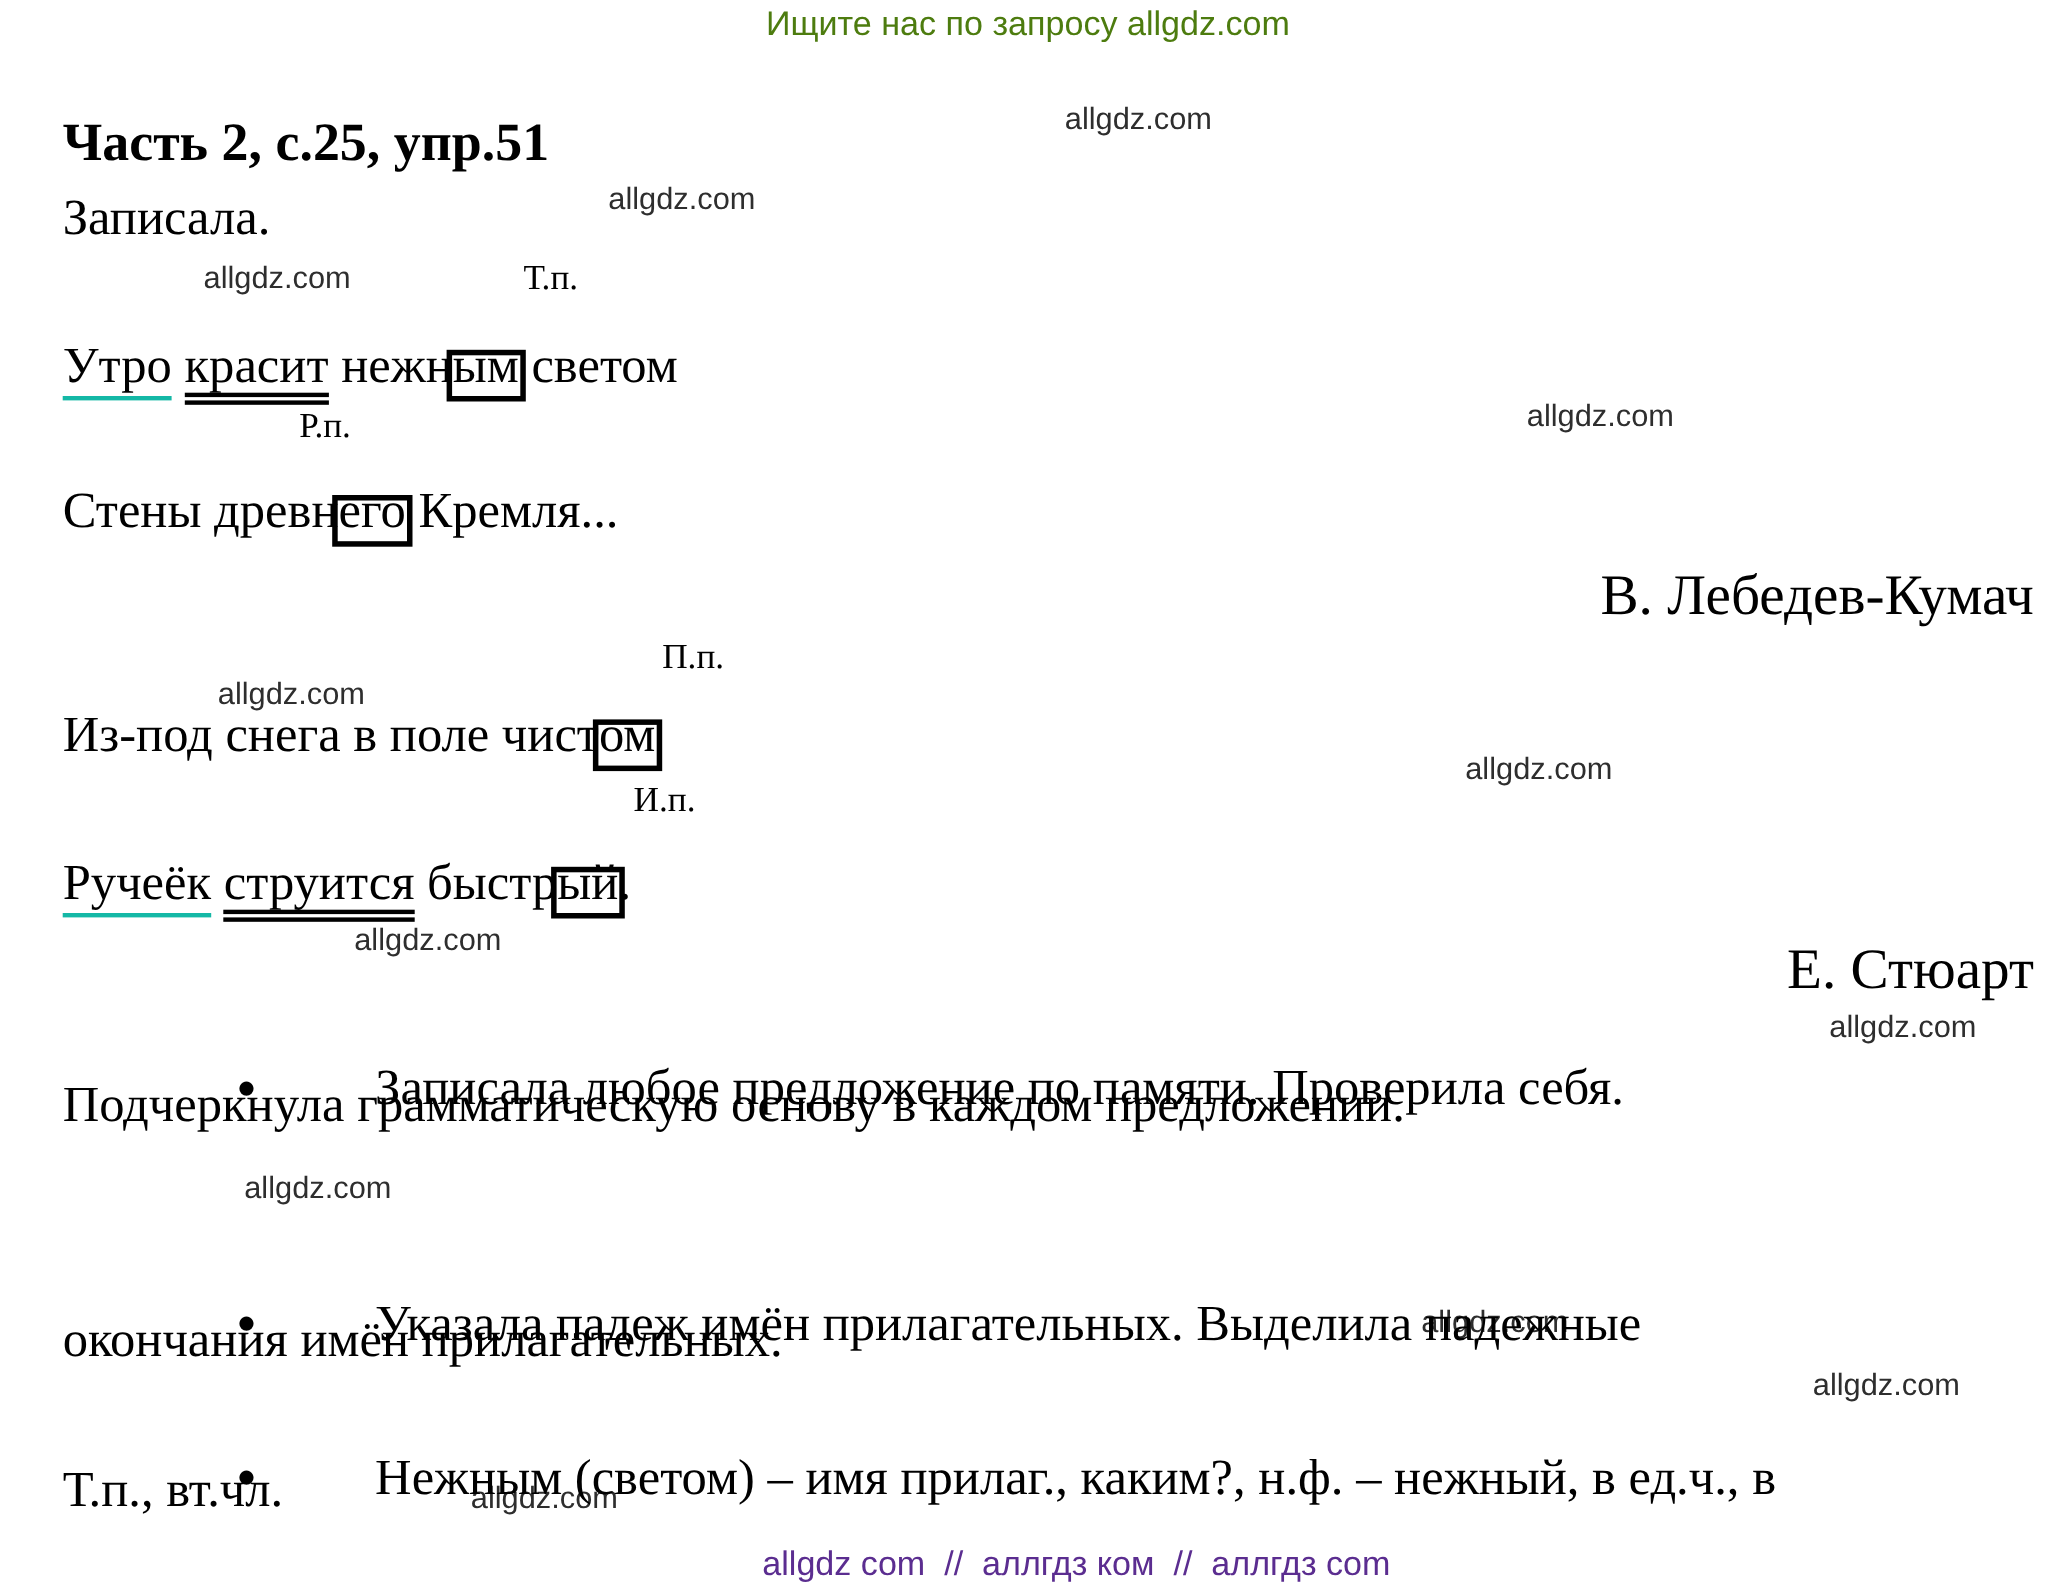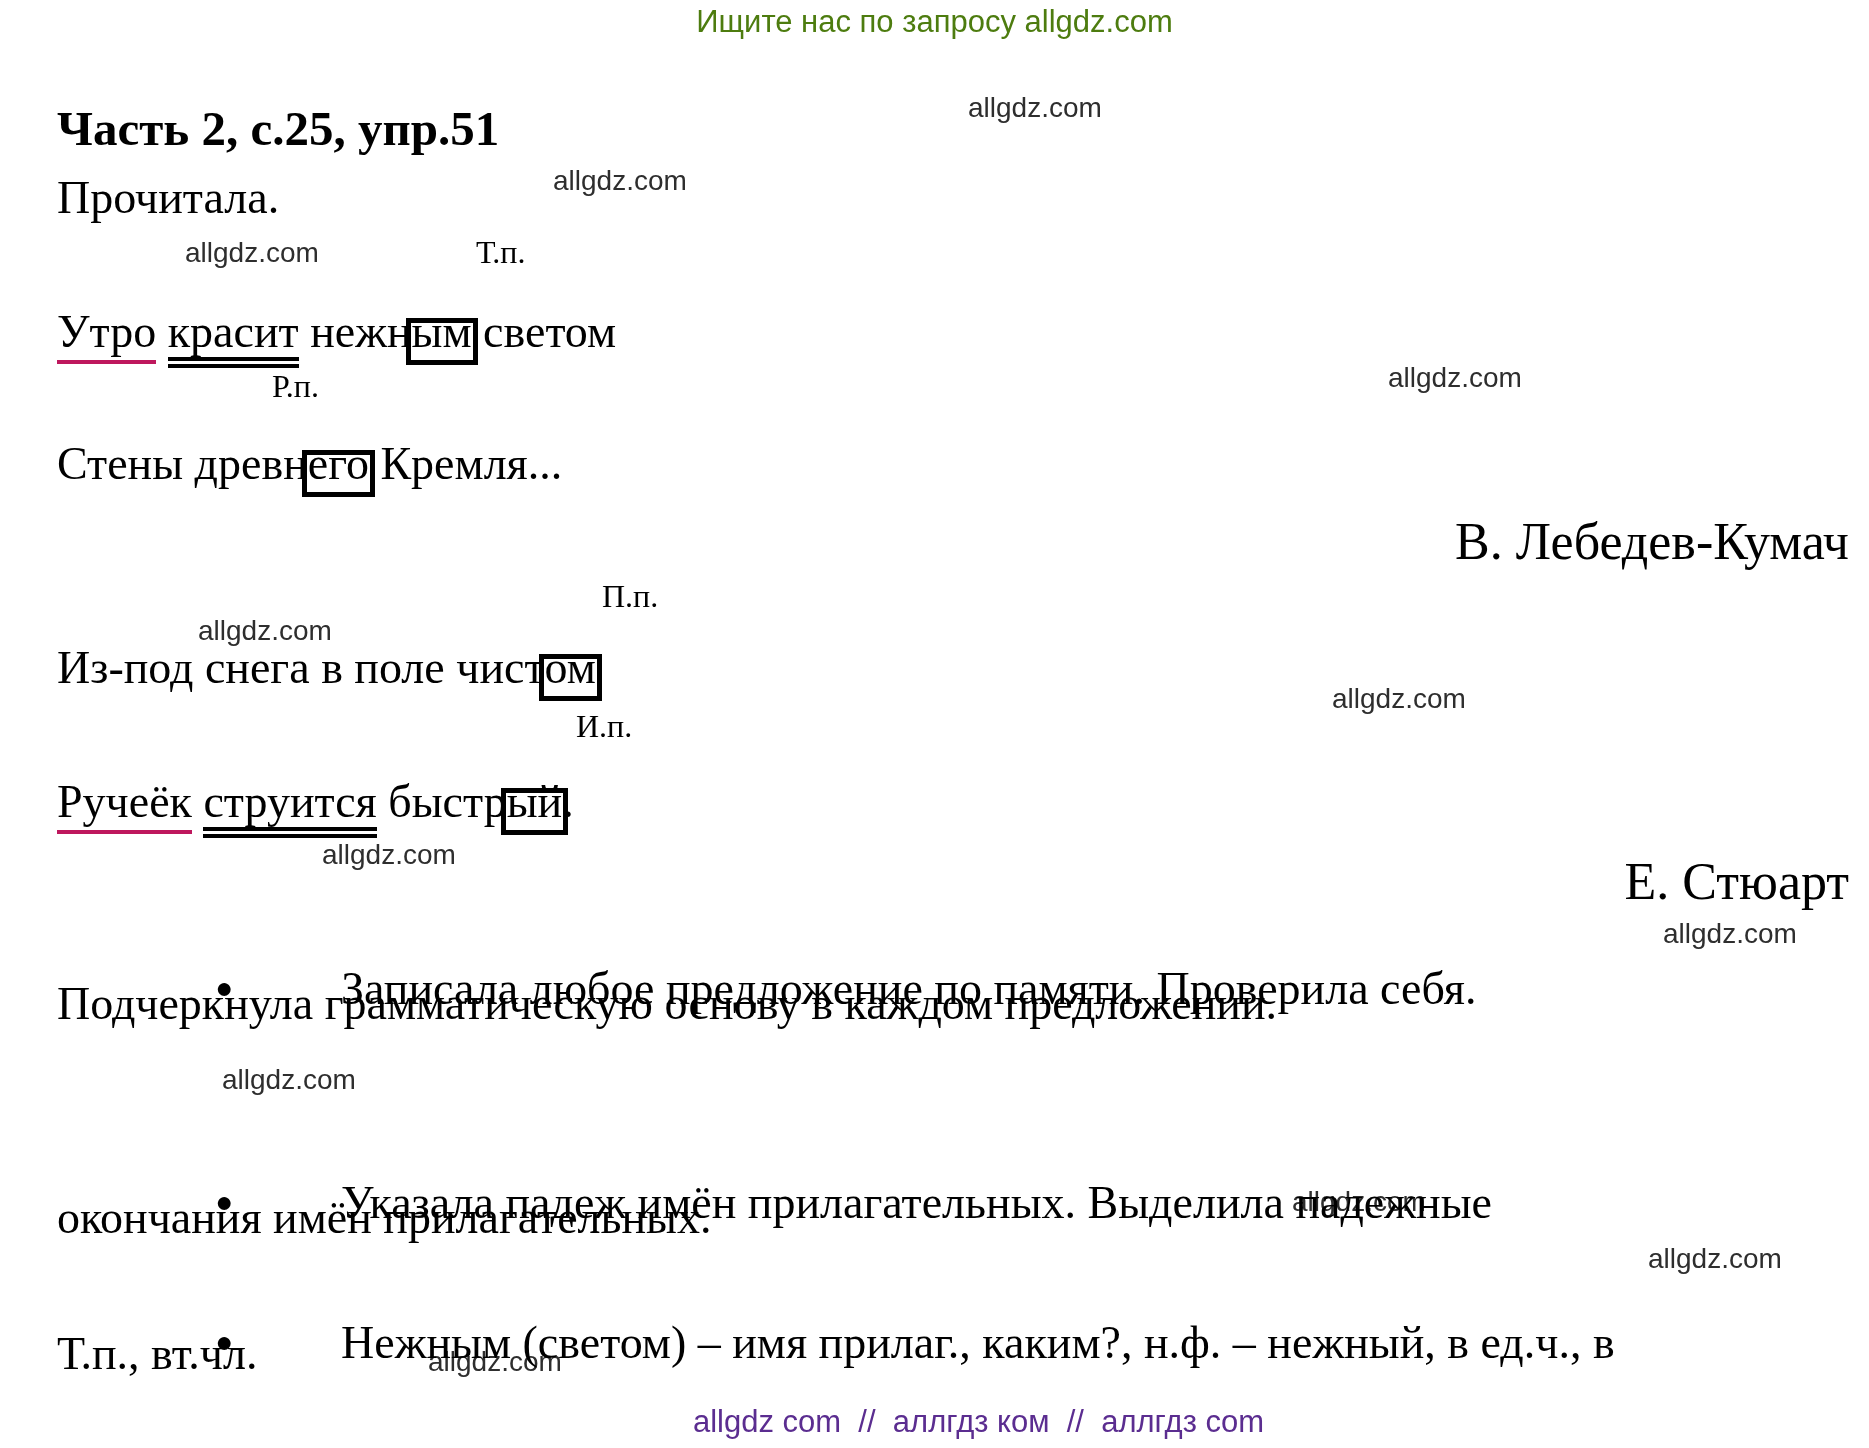--- a/index.html
+++ b/index.html
@@ -38,21 +38,21 @@
     position:absolute;
     font-size:32px;
     font-family:"Liberation Serif", serif;
     white-space:nowrap;
   }
   .author{
     position:absolute;right:20px;
     font-size:52px;line-height:1.15;
     white-space:nowrap;text-align:right;font-family:Liberation Serif, serif;
   }
-  .u1{border-bottom:4px solid #be185d;padding-bottom:3px;}
+  .u1{border-bottom:4px solid #14b8a6;padding-bottom:3px;}
   .u2{border-bottom:11px double #000;padding-bottom:0;}
   .box{position:relative;display:inline-block;}
   .box::after{
     content:"";position:absolute;
     left:-0.13em;right:-0.13em;top:0.27em;bottom:-0.14em;
     border:5px solid #000;pointer-events:none;
   }
   .marker{
     display:inline-block;
     margin-left:112px;width:126px;
@@ -81,21 +81,21 @@
   <div class="watermark" style="left:1332px;top:683px;">allgdz.com</div>
   <div class="watermark" style="left:322px;top:839px;">allgdz.com</div>
   <div class="watermark" style="left:1663px;top:918px;">allgdz.com</div>
   <div class="watermark" style="left:222px;top:1064px;">allgdz.com</div>
   <div class="watermark" style="left:1292px;top:1186px;">allgdz.com</div>
   <div class="watermark" style="left:1648px;top:1243px;">allgdz.com</div>
   <div class="watermark" style="left:428px;top:1346px;">allgdz.com</div>
 
   <div class="title">Часть 2, с.25, упр.51</div>
 
-  <div class="line" style="top:172px;">Прочитала.</div>
+  <div class="line" style="top:172px;">Записала.</div>
 
   <div class="case-label" style="left:428px;top:234px;margin-left:48px;">Т.п.</div>
   <div class="case-label" style="left:272px;top:368px;">Р.п.</div>
   <div class="case-label" style="left:602px;top:578px;">П.п.</div>
   <div class="case-label" style="left:576px;top:708px;">И.п.</div>
 
   <div class="line" style="top:306px;"><span class="u1">Утро</span><span> </span><span class="u2">красит</span><span> нежн</span><span class="box">ым</span><span> светом</span></div>
   <div class="line" style="top:438px;"><span>Стены древн</span><span class="box">его</span><span> Кремля...</span></div>
   <div class="author" style="top:512px;">В. Лебедев-Кумач</div>
   <div class="line" style="top:642px;"><span>Из-под снега в поле чист</span><span class="box">ом</span></div>

